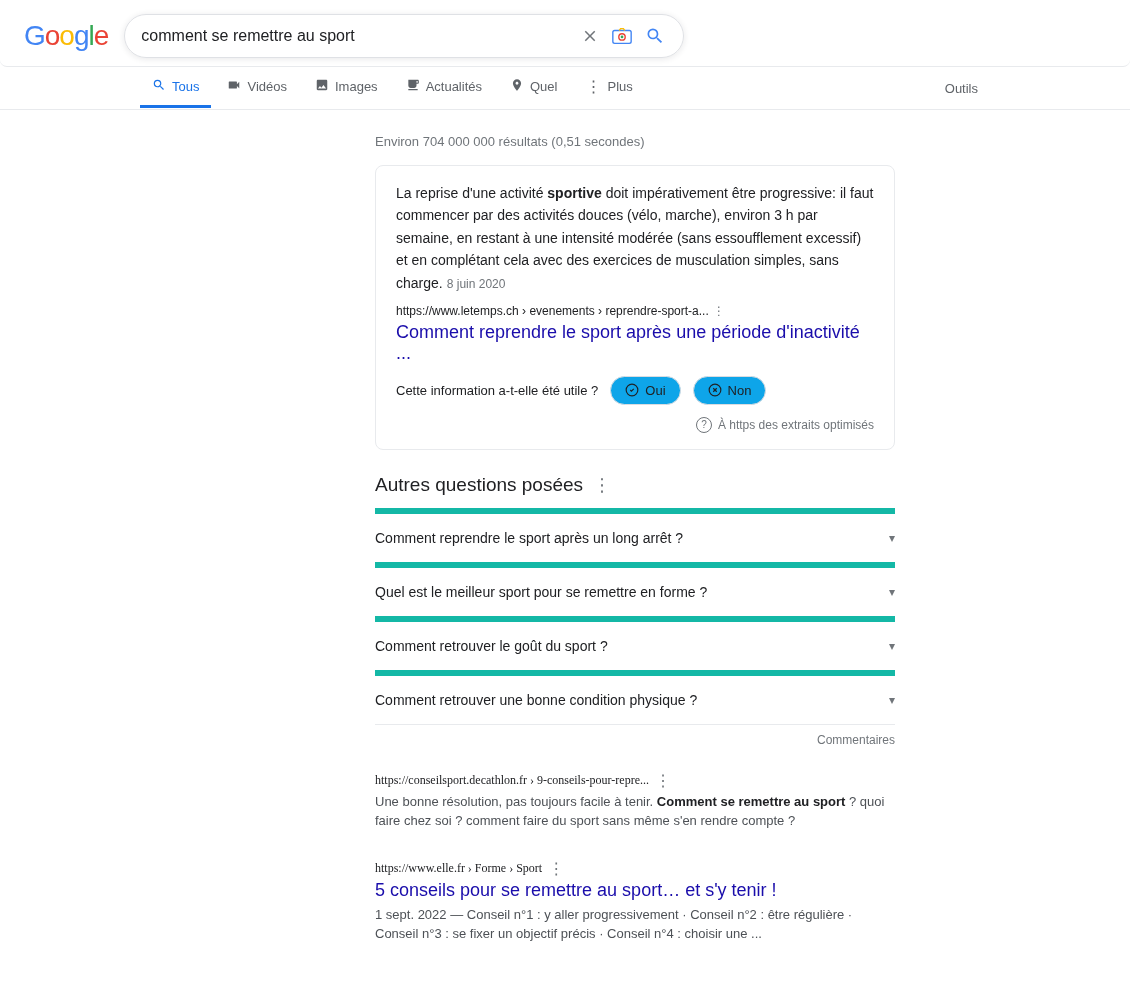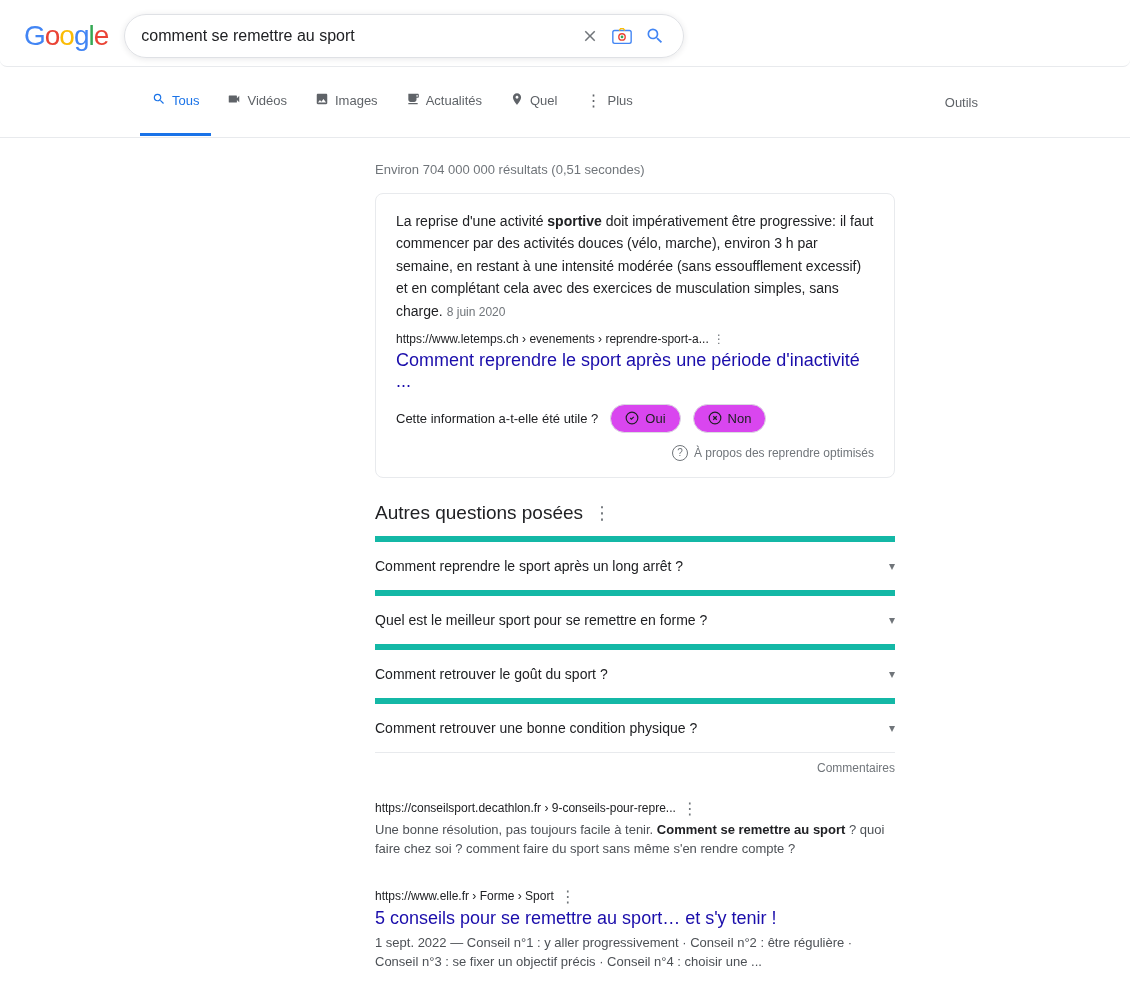--- a/index.html
+++ b/index.html
@@ -74,21 +74,21 @@
       display: flex;
       align-items: center;
       padding: 0 140px;
       gap: 4px;
       border-bottom: 1px solid #e8eaed;
     }
     .nav-tab {
       display: flex;
       align-items: center;
       gap: 6px;
-      padding: 24px 12px;
+      padding: 10px 12px;
       cursor: pointer;
       color: #5f6368;
       font-size: 13px;
       border-bottom: 3px solid transparent;
       text-decoration: none;
       white-space: nowrap;
     }
     .nav-tab.active {
       color: #1a73e8;
       border-bottom: 3px solid #1a73e8;
@@ -171,21 +171,21 @@
     }
     .feedback-btn {
       display: flex;
       align-items: center;
       gap: 6px;
       padding: 6px 14px;
       border: 1px solid #dadce0;
       border-radius: 20px;
       cursor: pointer;
       font-size: 13px;
-      background: #d946ef;
+      background: #0ea5e9;
       color: #202124;
     }
 
     .about-snippets {
       display: flex;
       align-items: center;
       justify-content: flex-end;
       gap: 6px;
       margin-top: 12px;
       color: #70757a;
@@ -252,20 +252,21 @@
 
     
     .search-result {
       margin-bottom: 28px;
     }
     .result-url-row {
       display: flex;
       align-items: center;
       gap: 6px;
       margin-bottom: 2px;
+      font-family: Liberation Serif, serif;
     }
     .result-url {
       color: #202124;
       font-size: 12px;
     }
     .result-dots {
       color: #70757a;
       cursor: pointer;
       font-size: 16px;
     }
@@ -397,21 +398,21 @@
           <circle cx="12" cy="12" r="10"></circle>
           <line x1="15" y1="9" x2="9" y2="15"></line>
           <line x1="9" y1="9" x2="15" y2="15"></line>
         </svg>
         <span>Non</span>
       </button>
     </div>
 
     <div class="about-snippets">
       <div class="about-snippets-icon">?</div>
-      <span>À propos des reprendre optimisés</span>
+      <span>À https des extraits optimisés</span>
     </div>
   </div>
 
   <div class="paa-section">
     <div class="paa-header">
       <span>Autres questions posées</span>
       <span class="paa-dots">⋮</span>
     </div>
 
     <div>

